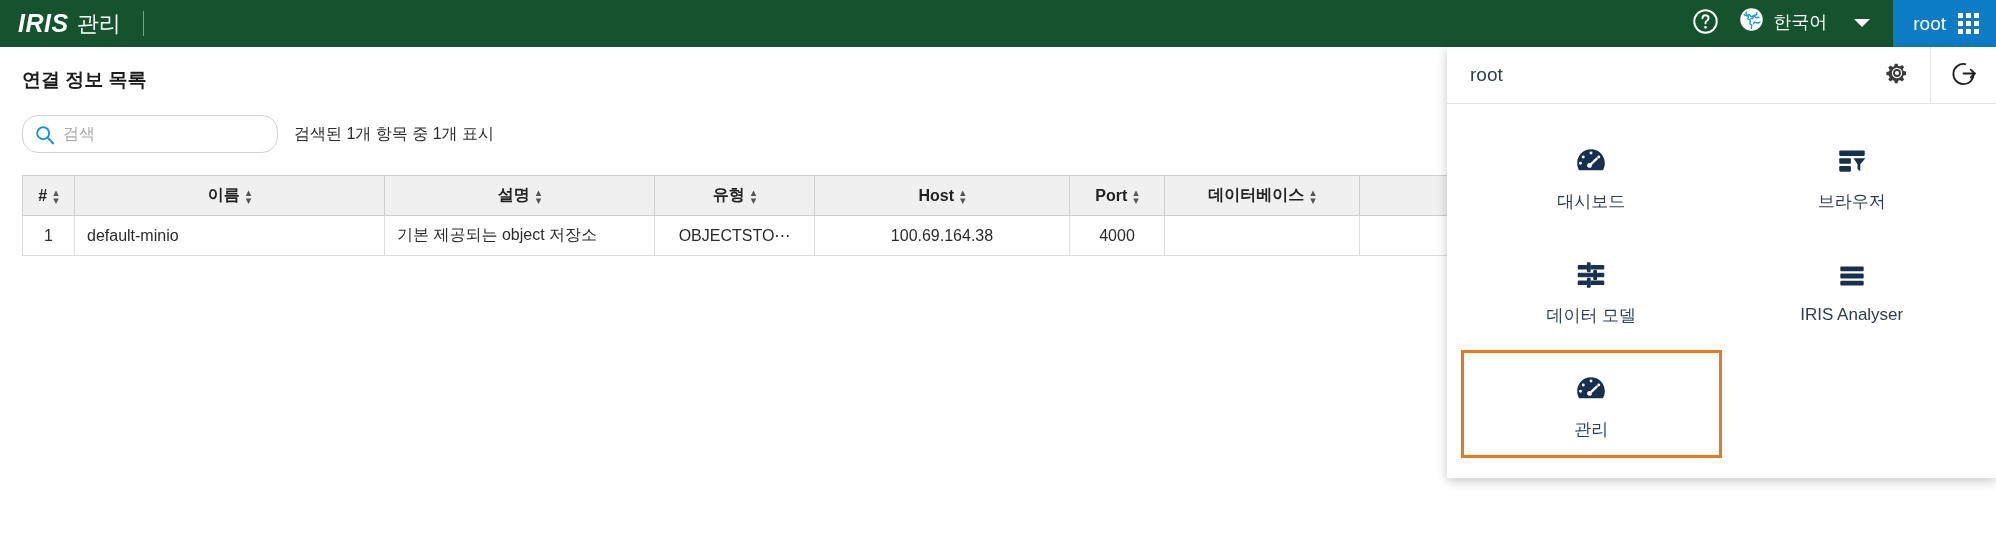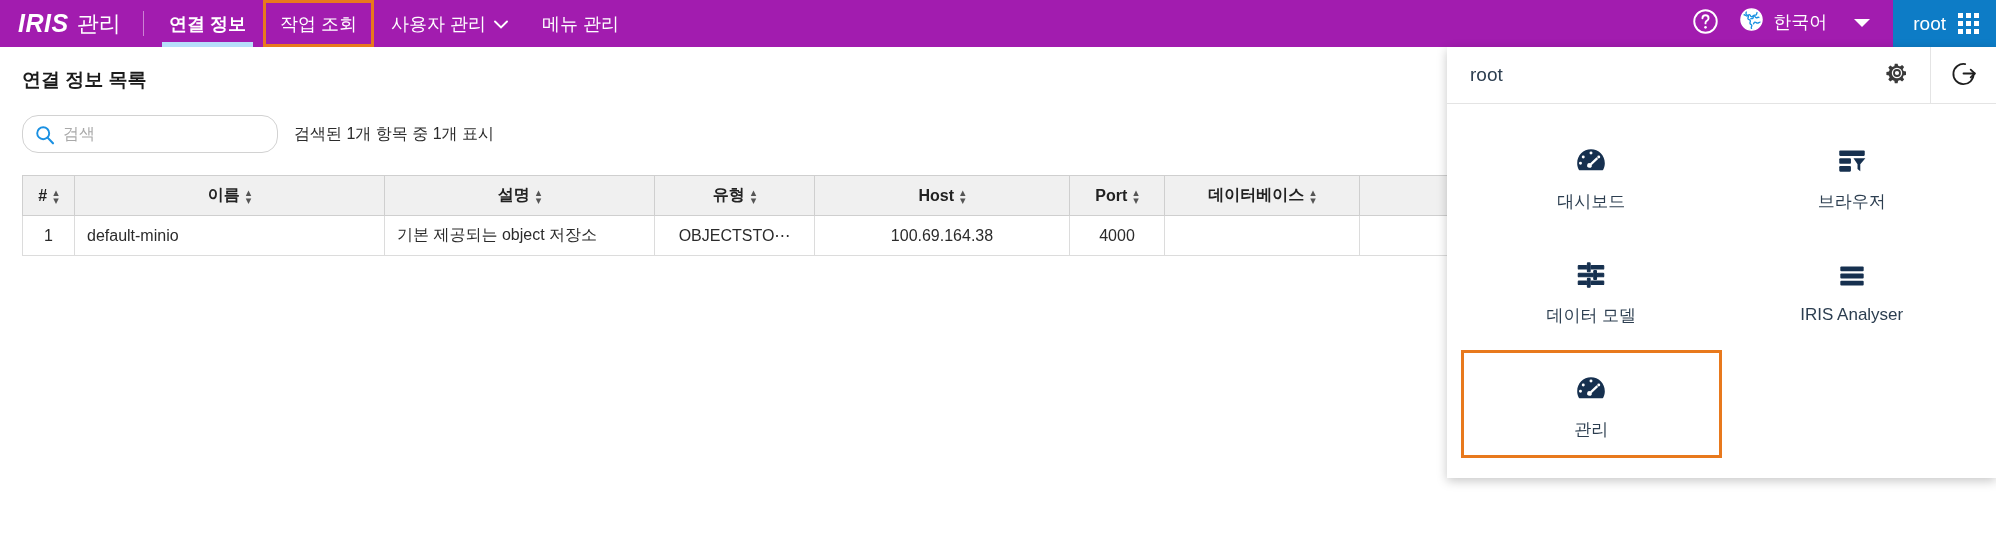--- a/index.html
+++ b/index.html
@@ -7,21 +7,21 @@
     width: 1996px; height: 546px;
     background: #ffffff;
     font-family: "Liberation Sans", "DejaVu Sans", sans-serif;
     overflow: hidden;
   }
 
   
   .navbar {
     position: relative;
     height: 47px;
-    background: #a21caf;
+    background: #14532d;
     display: flex;
     align-items: stretch;
     color: #ffffff;
     z-index: 5;
   }
   .brand {
     display: flex; align-items: center;
     padding: 0 22px 0 18px;
     font-size: 23px;
     letter-spacing: .2px;
@@ -205,39 +205,20 @@
 
 <div class="navbar">
 
   <div class="brand">
     <span class="brand-iris">IRIS</span>
     <span class="brand-sub">관리</span>
   </div>
 
   <div class="brand-divider"></div>
 
-  <div class="nav-items">
-    <div class="nav-item active">
-      <span>연결 정보</span>
-    </div>
-    <div class="nav-item highlighted">
-      <span>작업 조회</span>
-    </div>
-    <div class="nav-item">
-      <span>사용자 관리</span>
-      <span class="caret">
-        <svg width="14" height="9" viewBox="0 0 14 9">
-            <path d="M1 1.5 L7 7.5 L13 1.5" fill="none" stroke="#ffffff" stroke-width="1.9" stroke-linecap="round"></path>
-          </svg>
-      </span>
-    </div>
-    <div class="nav-item">
-      <span>메뉴 관리</span>
-    </div>
-  </div>
 
   <div class="nav-spacer"></div>
 
   <div class="nav-right">
 
     <div class="nav-icon-btn">
       <span>
         <svg width="27" height="27" viewBox="0 0 24 24">
           <circle cx="12" cy="12" r="10" fill="none" stroke="#ffffff" stroke-width="1.7"></circle>
           <path d="M9.3 9.1c0-1.5 1.2-2.6 2.7-2.6s2.7 1 2.7 2.5c0 1.4-1 1.9-1.8 2.5-.6.5-.9 1-.9 1.8v.4" fill="none" stroke="#ffffff" stroke-width="1.7" stroke-linecap="round"></path>

